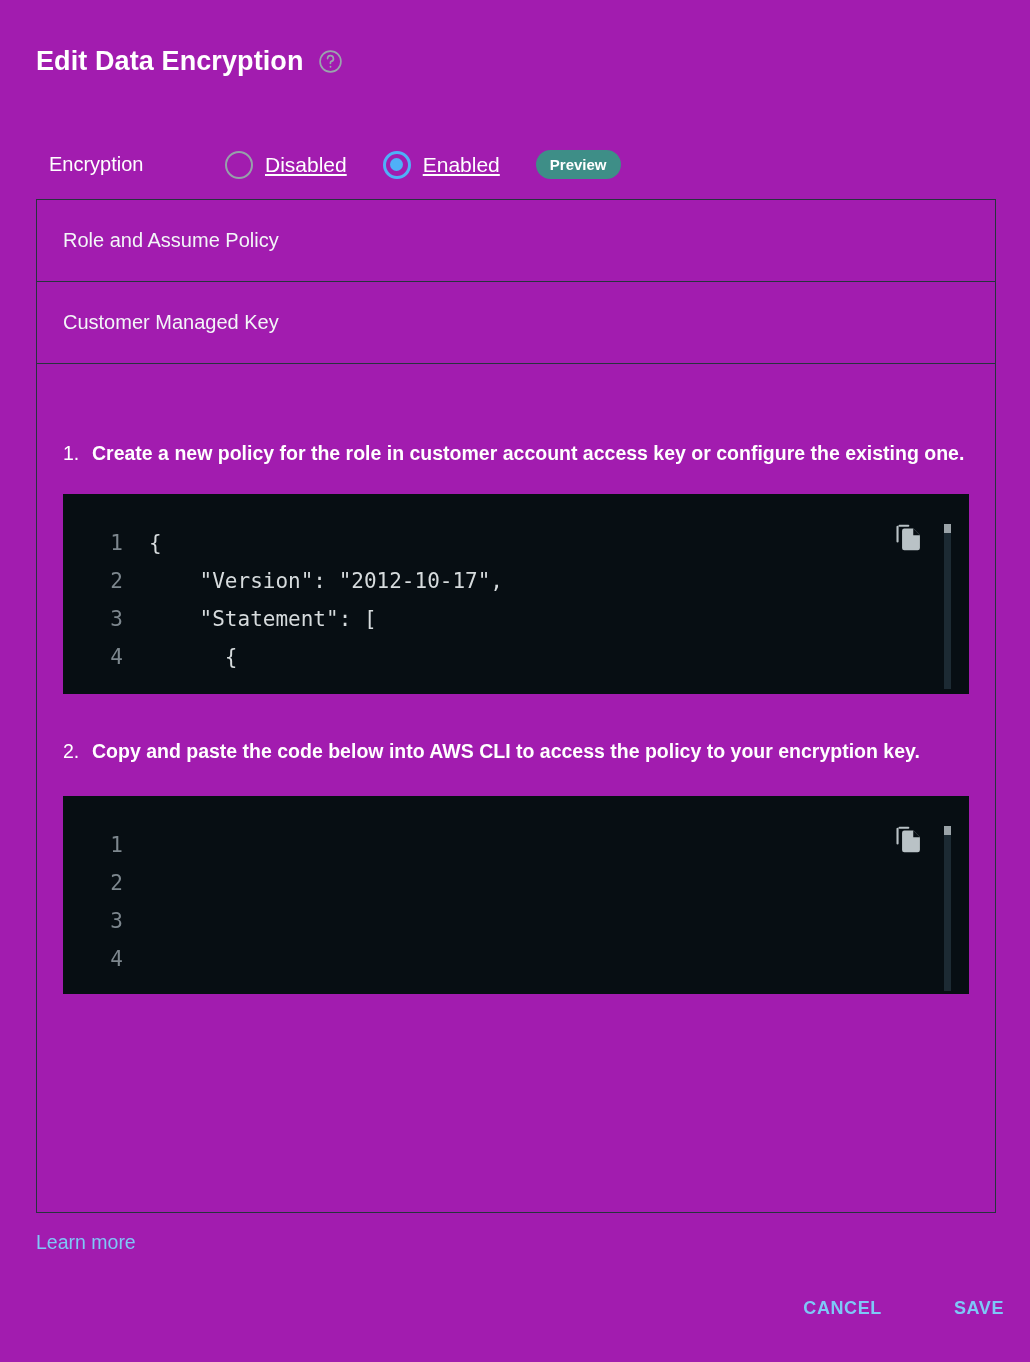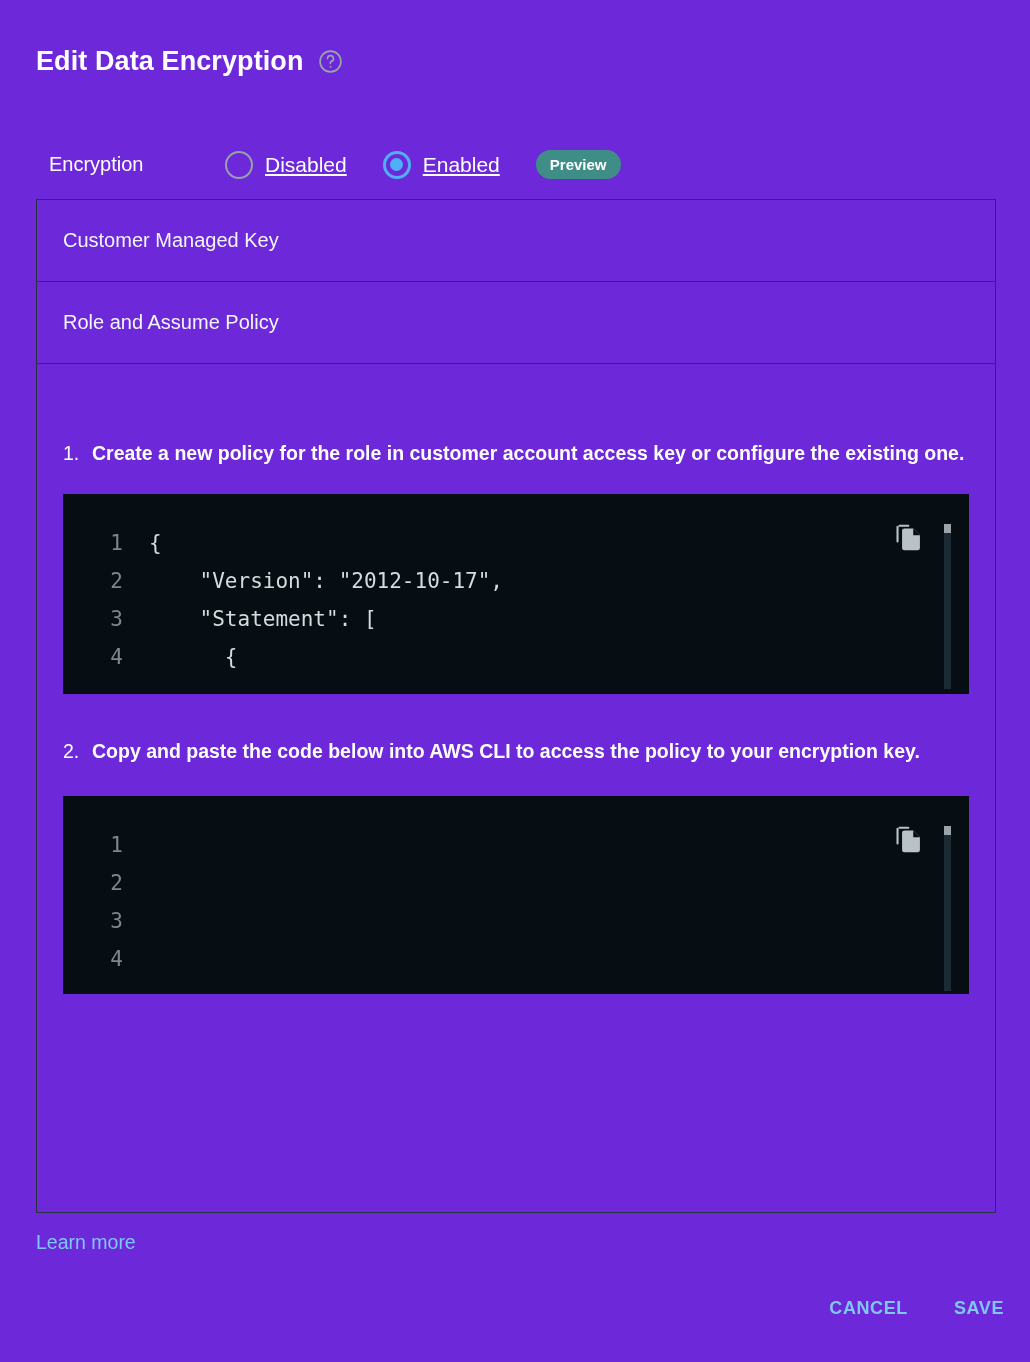--- a/index.html
+++ b/index.html
@@ -7,21 +7,21 @@
     width: 1030px;
     height: 1362px;
     background: #0e1a22;
     font-family: "Liberation Sans", sans-serif;
     overflow: hidden;
   }
   .page {
     position: relative;
     width: 1030px;
     height: 1362px;
-    background: #6d28d9;
+    background: #a21caf;
   }
 
   
   .header {
     position: absolute;
     left: 36px; top: 46px;
     display: flex; align-items: center; gap: 14px;
   }
   .header-title {
     font-size: 27px;
@@ -151,21 +151,21 @@
     position: absolute;
     left: 36px; top: 1231px;
     font-size: 19.5px;
     color: #7ec8f7;
     text-decoration: none;
     cursor: pointer;
   }
   .actions {
     position: absolute;
     right: 26px; top: 1298px;
-    display: flex; align-items: center; gap: 46px;
+    display: flex; align-items: center; gap: 72px;
   }
   .action-btn {
     background: none; border: none;
     color: #7ec8f7;
     font-family: "Liberation Sans", sans-serif;
     font-size: 18px; font-weight: bold;
     letter-spacing: .6px;
     cursor: pointer;
   }
 </style>
@@ -198,27 +198,27 @@
       <span class="radio-text">Enabled</span>
     </div>
 
     <span class="badge">Preview</span>
   </div>
 
   <div class="card">
 
     <div class="section">
       <div class="section-head">
-        <span>Customer Managed Key</span>
+        <span>Role and Assume Policy</span>
       </div>
     </div>
 
     <div class="section">
       <div class="section-head">
-        <span>Role and Assume Policy</span>
+        <span>Customer Managed Key</span>
       </div>
     </div>
 
     <div class="section section-open">
 
       <div class="section-body">
 
         <div class="step step-1">
           <span class="step-num">1.</span>
           <span class="step-text">Create a new policy for the role in customer account access key or configure the existing one.</span>

